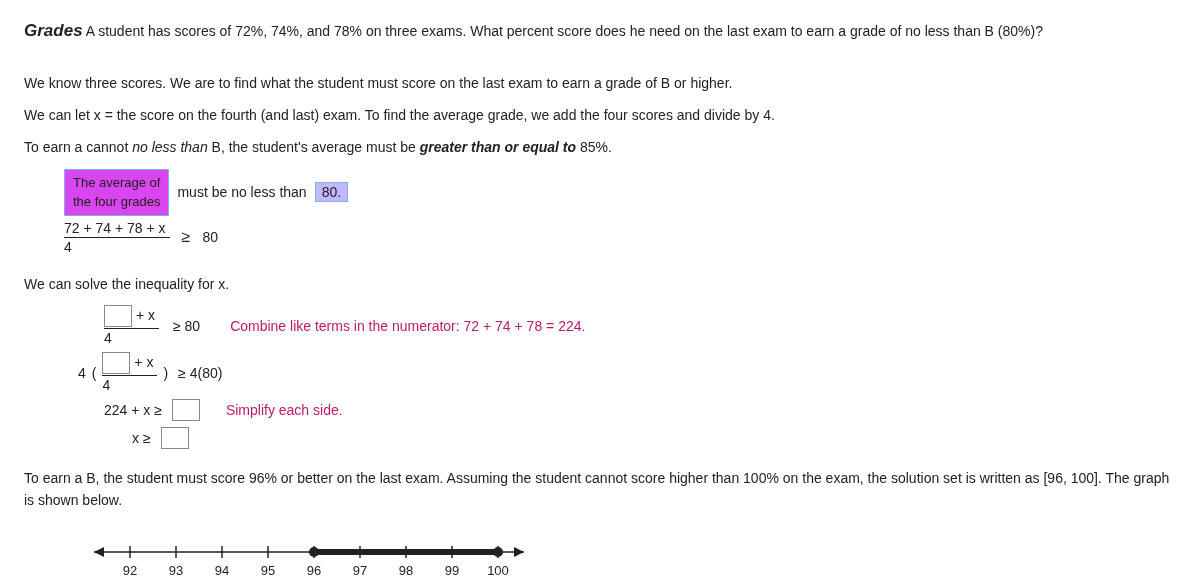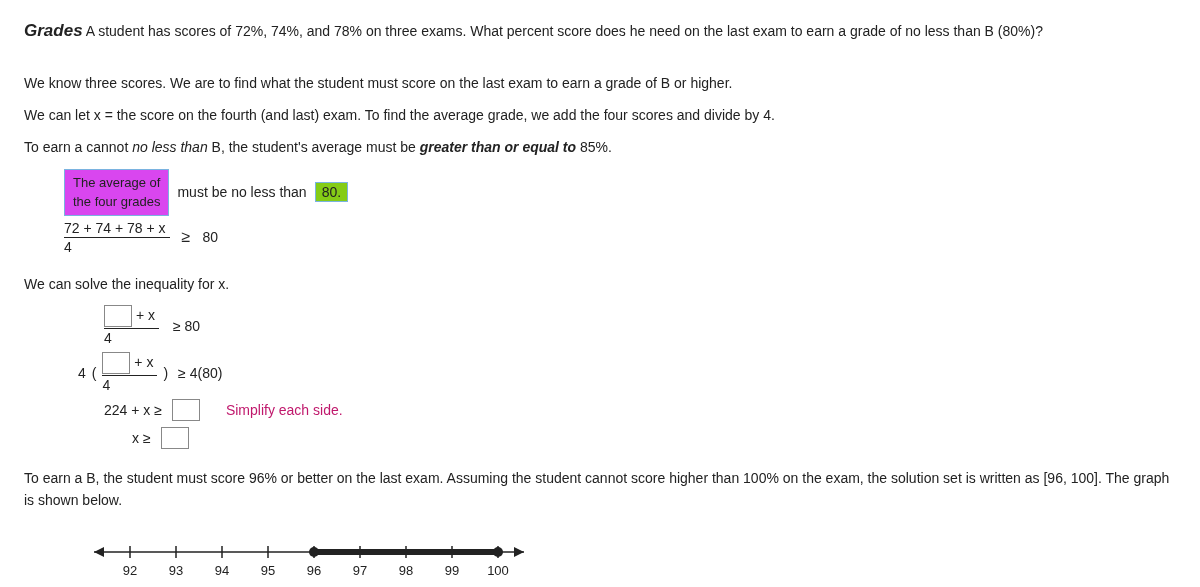--- a/index.html
+++ b/index.html
@@ -36,21 +36,21 @@
       line-height: 1.5;
       vertical-align: middle;
     }
     .must-be-line {
       display: flex;
       align-items: center;
       margin: 8px 0 4px 40px;
       gap: 8px;
     }
     .highlight-80 {
-      background: #84cc16;
+      background: #c4b5fd;
       border: 1px solid #7ab3e0;
       padding: 1px 6px;
     }
     .fraction-row {
       display: flex;
       align-items: center;
       margin: 2px 0 2px 40px;
       gap: 12px;
     }
     .fraction {
@@ -140,20 +140,21 @@
 </div>
 
 <div style="margin:8px 0 4px 80px; display:flex; align-items:center; gap:14px;">
   <div class="fraction">
     <div class="frac-num">
       <span class="input-box"></span> + x
     </div>
     <div class="frac-den">4</div>
   </div>
   <span>≥ 80</span>
+  <span class="pink-text step-desc">Combine like terms in the numerator: 72 + 74 + 78 = 224.</span>
 </div>
 
 <div style="margin:6px 0 4px 54px; display:flex; align-items:center; gap:6px;">
   <span>4</span>
   <span>(</span>
   <div class="fraction">
     <div class="frac-num">
       <span class="input-box"></span> + x
     </div>
     <div class="frac-den">4</div>

